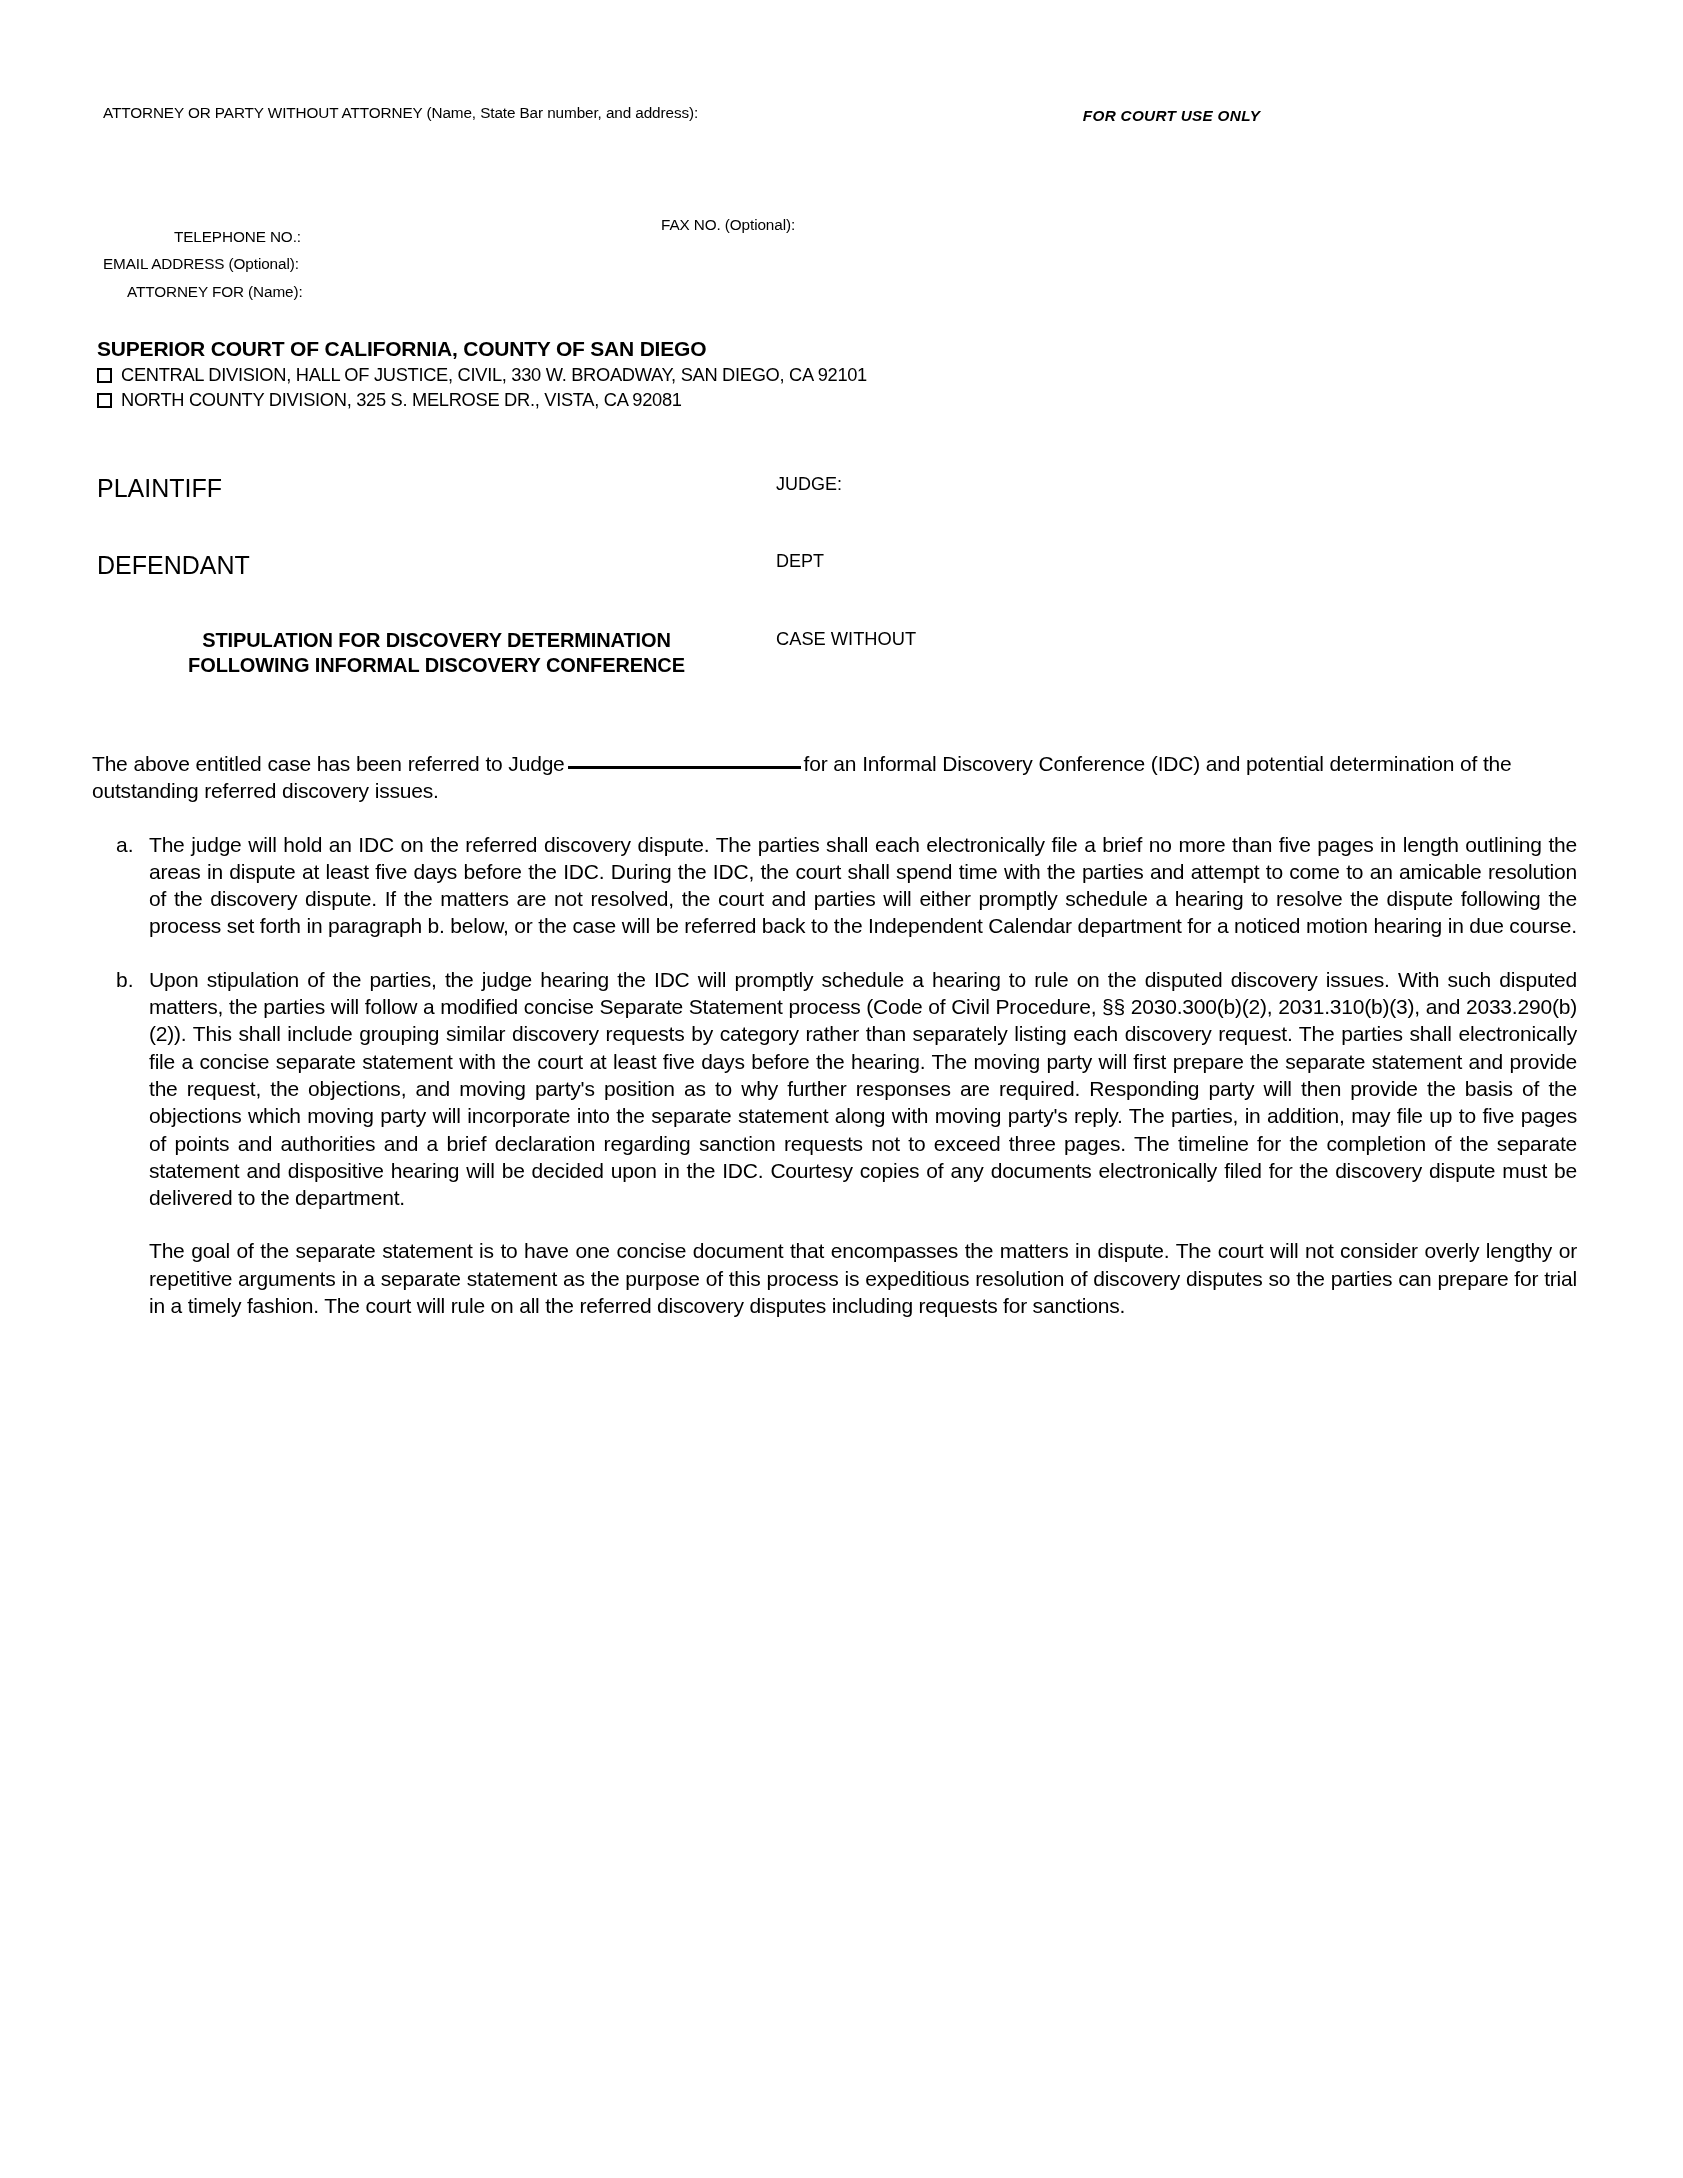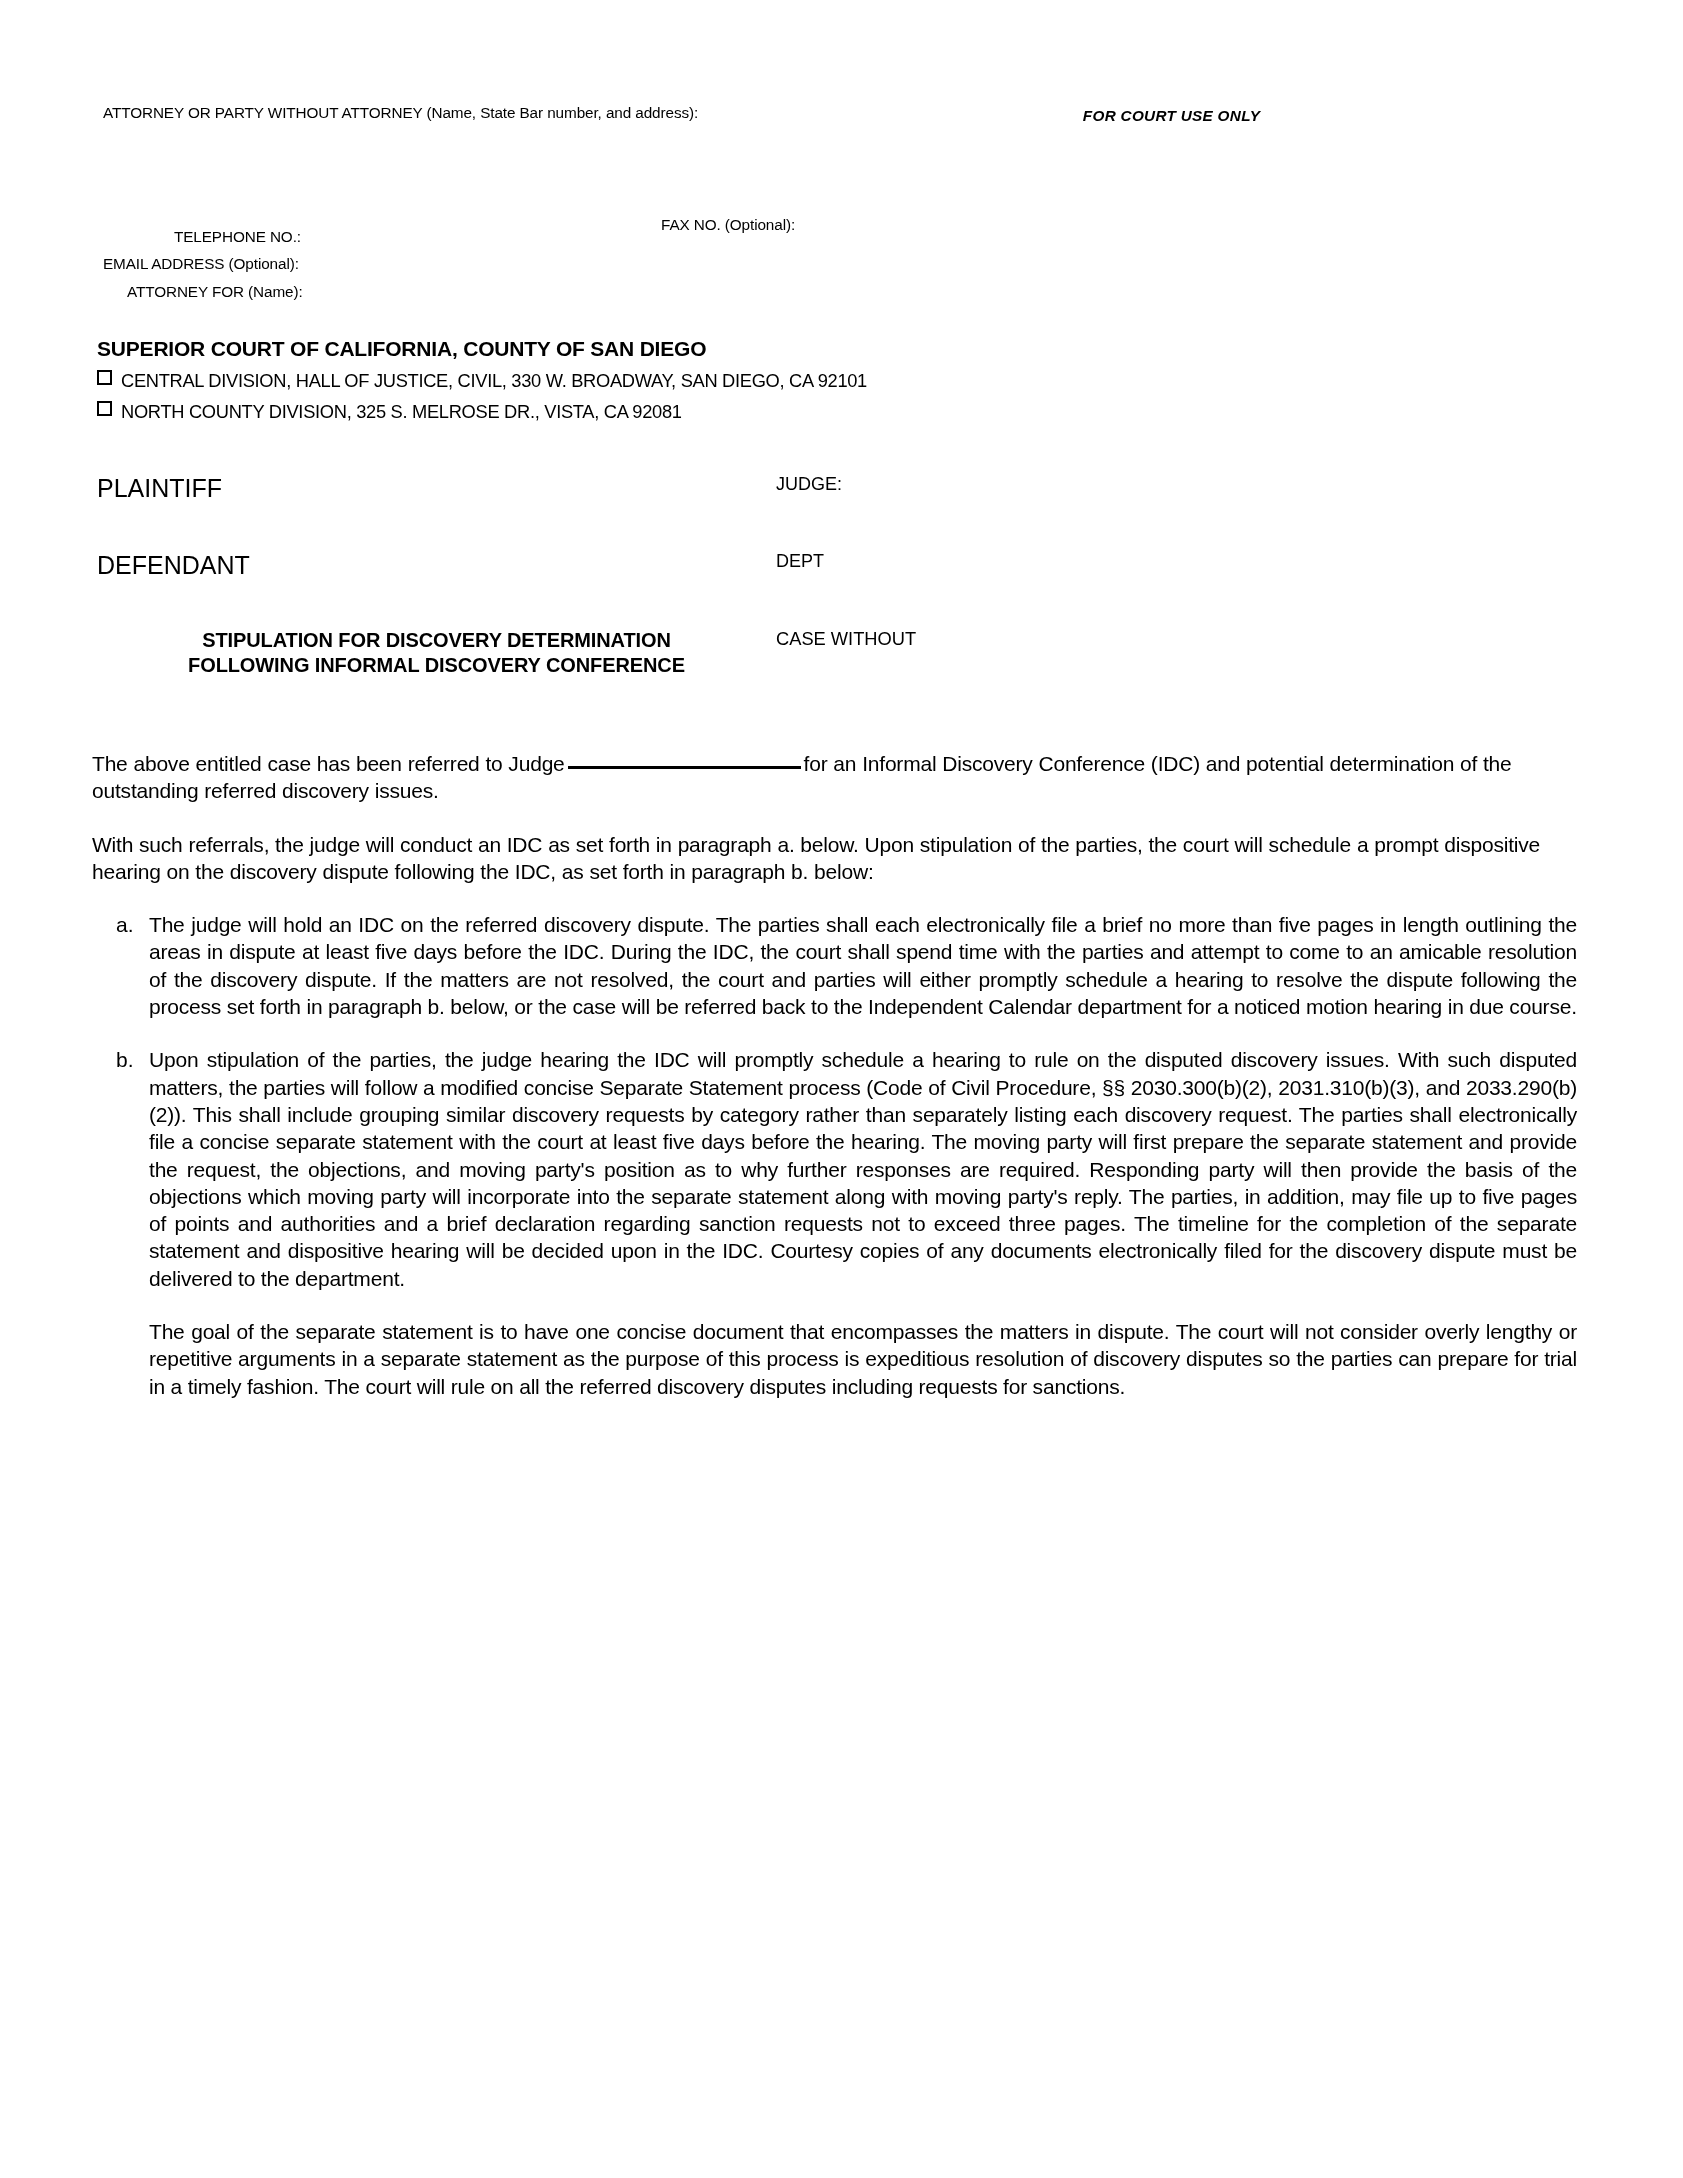--- a/index.html
+++ b/index.html
@@ -87,22 +87,22 @@
     padding: 5px 0 0 6px;
   }
   .court-title {
     font-size: 21px;
     font-weight: bold;
     letter-spacing: -0.2px;
     white-space: nowrap;
   }
   .div-row {
     display: flex;
-    align-items: flex-start;
-    margin-top: 9px;
+    align-items: center;
+    margin-top: 3px;
     font-size: 18.3px;
     letter-spacing: -0.3px;
     white-space: nowrap;
   }
   .chk {
     display: inline-block;
     width: 15px;
     height: 15px;
     border: 2.4px solid #000;
     background: #fff;
@@ -303,21 +303,20 @@
           </td>
         </tr>
       </tbody>
     </table>
   </div>
 
   <div class="body-wrap">
 
     <p class="para"><span>The above entitled case has been referred to Judge</span><span class="blank-line"></span><span>for an Informal Discovery Conference (IDC) and potential determination of the outstanding referred discovery issues.</span></p>
 
-    <p class="para">With such referrals, the judge will conduct an IDC as set forth in paragraph a. below.  Upon stipulation of the parties, the court will schedule a prompt dispositive hearing on the discovery dispute following the IDC, as set forth in paragraph b. below:</p>
 
     <div class="list">
 
       <div class="li">
         <div class="li-marker">a.</div>
         <div class="li-body">
           <p>The judge will hold an IDC on the referred discovery dispute.  The parties shall each electronically file a brief no more than five pages in length outlining the areas in dispute at least five days before the IDC.  During the IDC, the court shall spend time with the parties and attempt to come to an amicable resolution of the discovery dispute.  If the matters are not resolved, the court and parties will either promptly schedule a hearing to resolve the dispute following the process set forth in paragraph b. below, or the case will be referred back to the Independent Calendar department for a noticed motion hearing in due course.</p>
         </div>
       </div>
 

